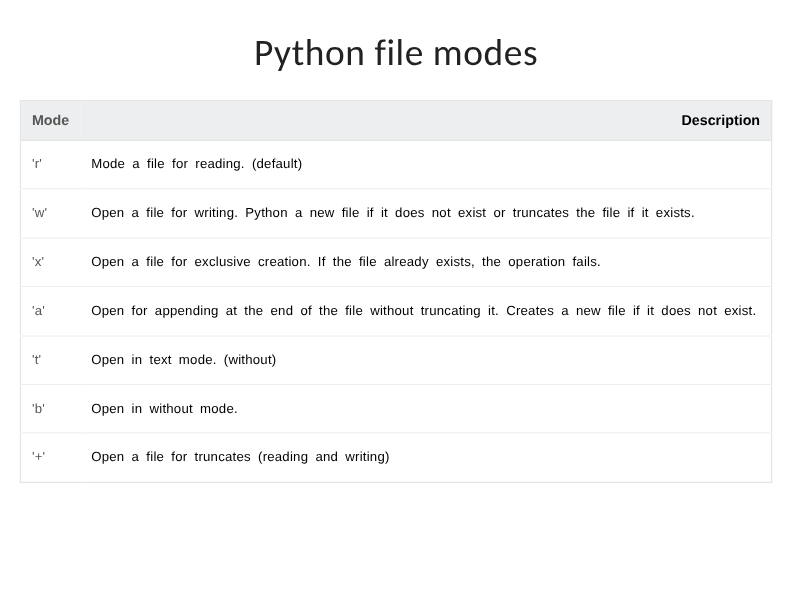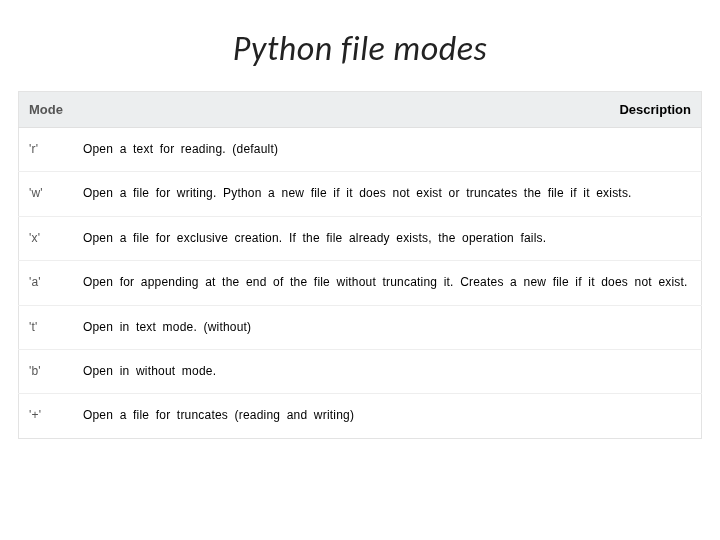--- a/index.html
+++ b/index.html
@@ -15,21 +15,20 @@
     height: 100%;
     padding: 24px 18px 0 18px;
   }
   .title {
     font-size: 34px;
     font-weight: 400;
     color: #222;
     text-align: center;
     margin: 4px 0 8px 0;
     letter-spacing: 0.5px;
-    font-style: italic;
   }
   .tick {
     text-align: center;
     font-size: 10px;
     color: #888;
     margin-bottom: 4px;
     height: 10px;
   }
   table {
     width: 100%;
@@ -77,21 +76,21 @@
   <table>
     <thead>
       <tr>
         <th class="mode-col">Mode</th>
         <th class="desc-col">Description</th>
       </tr>
     </thead>
     <tbody>
       <tr>
         <td class="mode-col">'r'</td>
-        <td class="desc-col">Open a text for reading. (default)</td>
+        <td class="desc-col">Mode a file for reading. (default)</td>
       </tr>
       <tr>
         <td class="mode-col">'w'</td>
         <td class="desc-col">Open a file for writing. Python a new file if it does not exist or truncates the file if it exists.</td>
       </tr>
       <tr>
         <td class="mode-col">'x'</td>
         <td class="desc-col">Open a file for exclusive creation. If the file already exists, the operation fails.</td>
       </tr>
       <tr>

